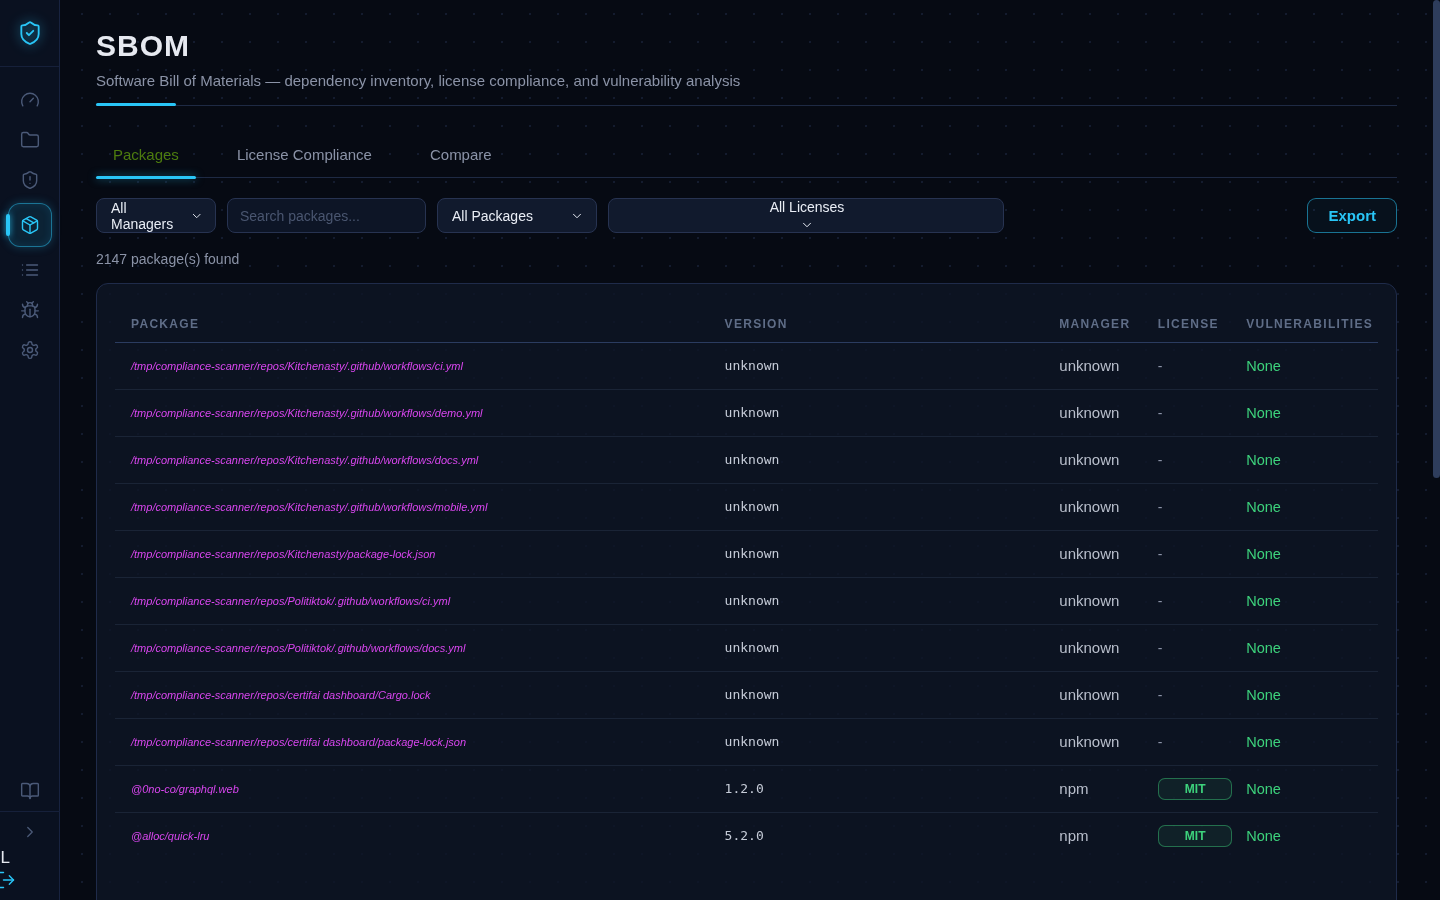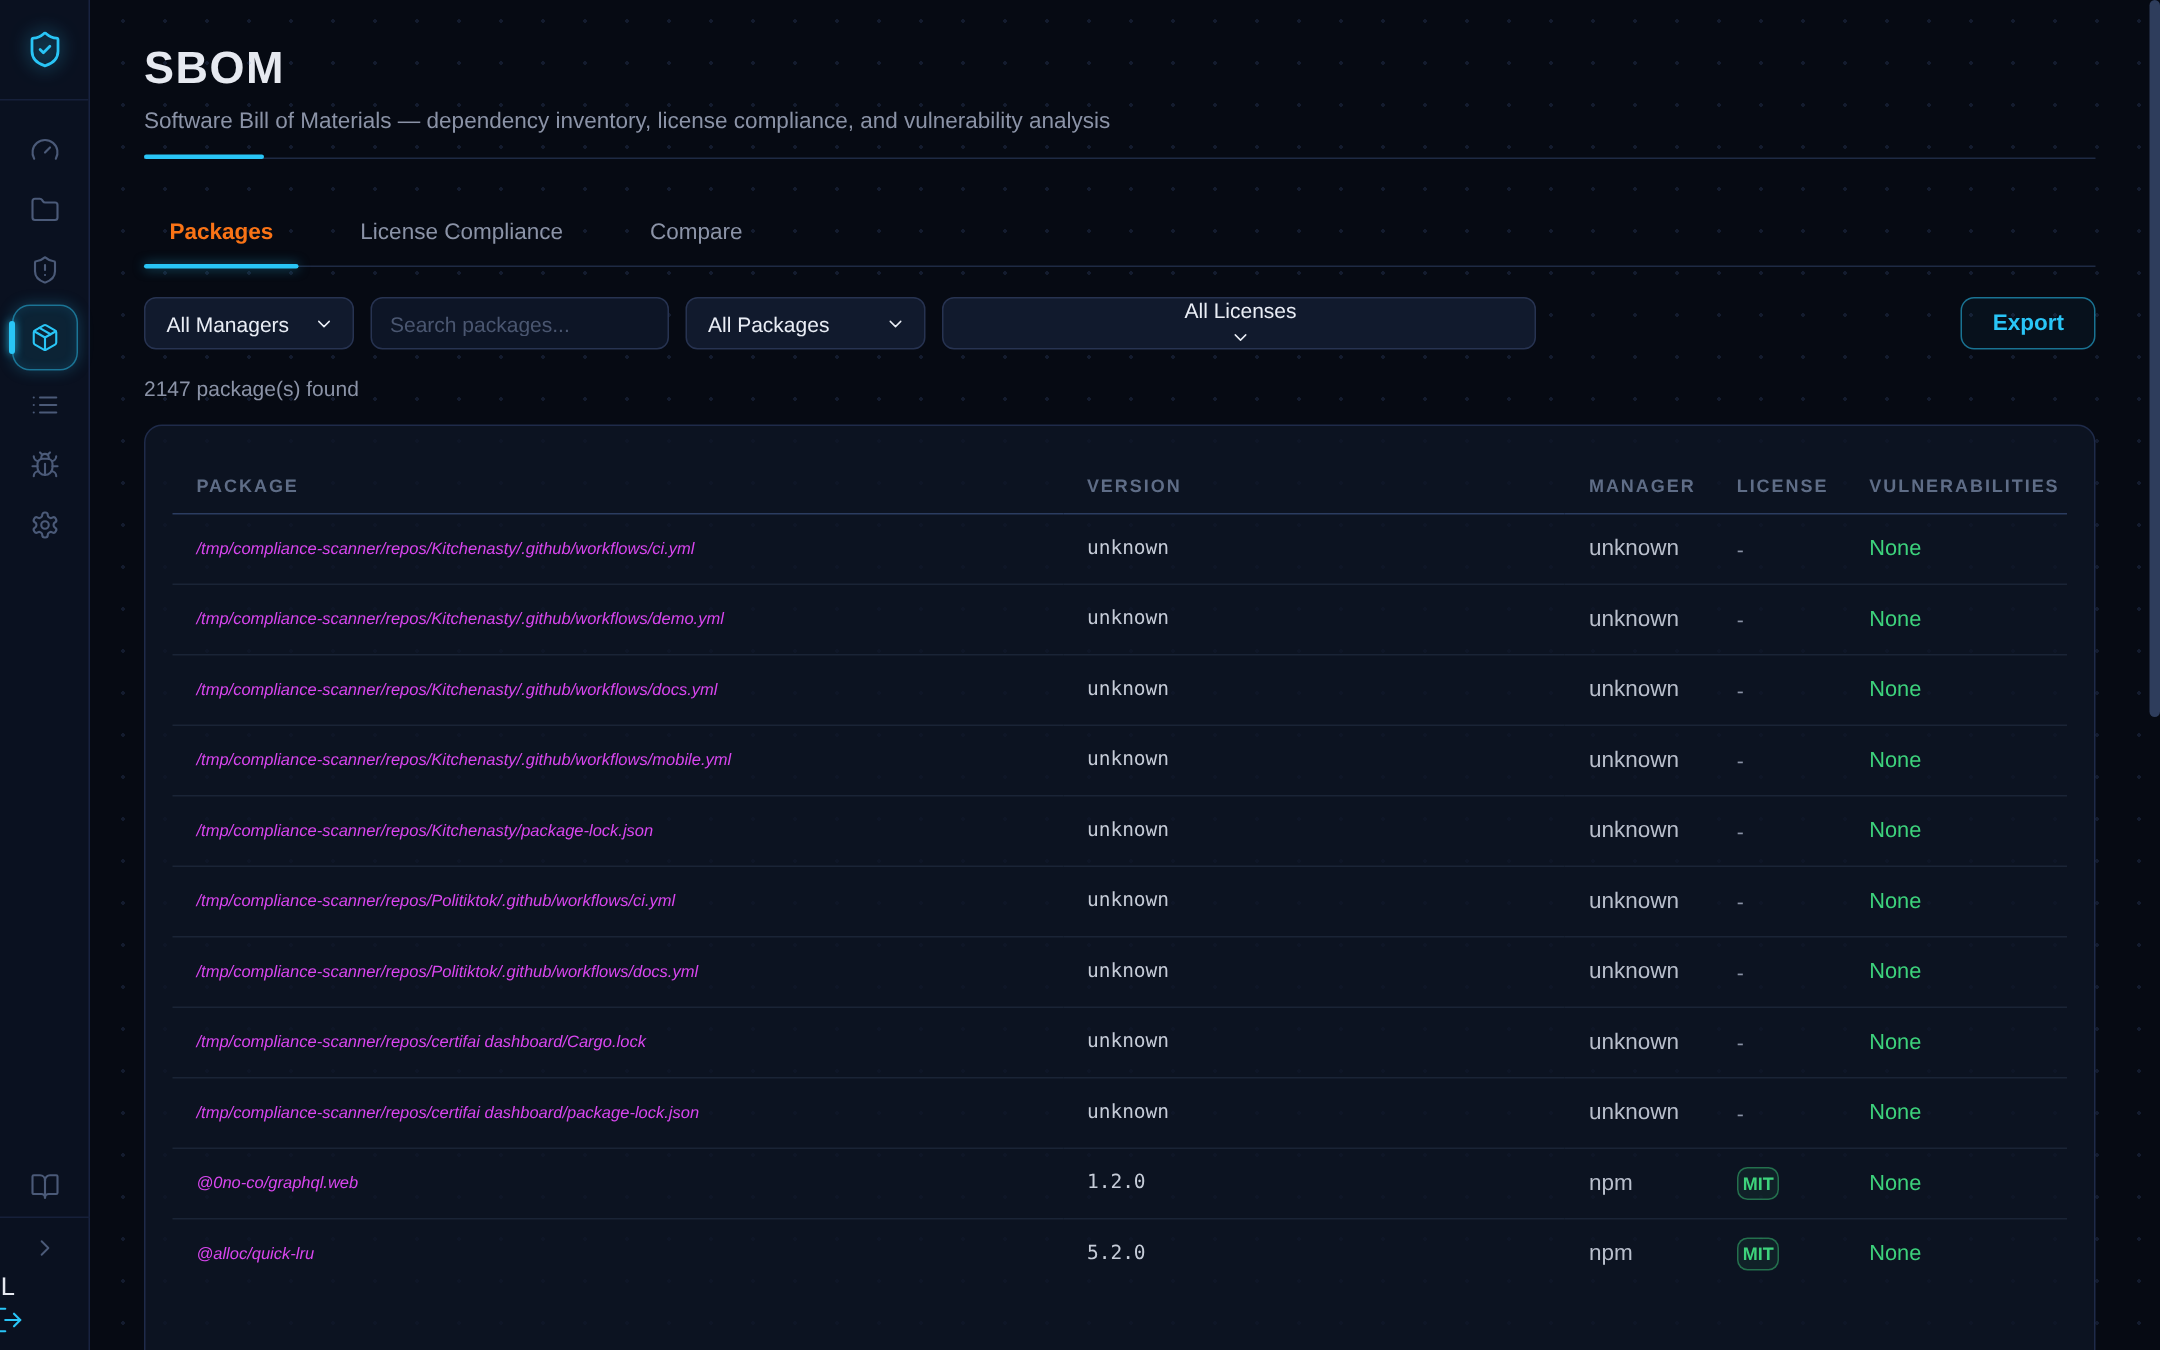--- a/index.html
+++ b/index.html
@@ -61,33 +61,33 @@
   .page-subtitle { margin-top:6px; font-size:15px; color:#8b93a7; line-height:22px; }
   .title-rule { margin-top:11px; height:3px; border-bottom:1px solid #1e2a44; position:relative; }
   .title-rule-accent { position:absolute; left:0; bottom:-1px; width:80px; height:3px; background:#29c5f6; border-radius:2px; }
 
   .tabs { margin-top:40px; display:flex; gap:24px; border-bottom:1px solid #1e2a44; }
   .tab {
     background:none; border:none; cursor:pointer;
     font-family:inherit; font-size:15px; color:#8b93a7;
     padding:0 17px 14px 17px; position:relative;
   }
-  .tab.active { color:#f97316; font-weight:700; }
+  .tab.active { color:#4d7c0f; font-weight:400; }
   .tab.active::after {
     content:""; position:absolute; left:0; right:0; bottom:-2px; height:3px;
     background:#29c5f6; border-radius:2px; box-shadow:0 0 8px rgba(41,197,246,.5);
   }
 
   .filters { margin-top:20px; display:flex; align-items:center; gap:11px; position:relative; }
   .select {
     height:35px; background:#111a2d; border:1px solid #273351; border-radius:8px;
     display:flex; align-items:center; justify-content:space-between;
     padding:0 12px 0 14px; font-size:14px; color:#e9edf5; cursor:pointer;
   }
-  .sel-repos { width:157px; } .sel-managers { width:140px; }
+  .sel-repos { width:157px; } .sel-managers { width:120px; }
   .sel-packages { width:160px; } .sel-licenses { width:396px;flex-direction:column; }
   .search-input {
     width:199px; height:35px; background:#0d1526; border:1px solid #273351; border-radius:8px;
     padding:0 12px; font-family:inherit; font-size:14px; color:#e9edf5; outline:none;
   }
   .search-input::placeholder { color:#4a5670; }
   .export-btn {
     margin-left:auto; height:35px; padding:0 20px;
     background:rgba(41,197,246,.04); border:1px solid rgba(41,197,246,.55); border-radius:9px;
     color:#29c5f6; font-family:inherit; font-size:15px; font-weight:700; cursor:pointer;
@@ -109,21 +109,21 @@
   td { height:47px; padding:0 16px; vertical-align:middle; }
   tbody tr + tr td { border-top:1px solid #1a2436; }
   .c-pkg { width:47%; } .c-ver { width:26.5%; } .c-mgr { width:7.8%; }
   .c-lic { width:7%; } .c-vul { width:11.7%; }
   td.pkg { font-size:11px; color:#d946ef; white-space:nowrap; overflow:hidden;font-style:italic; }
   td.ver { font-family:"DejaVu Sans Mono", monospace; font-size:13px; color:#c6ccd8; }
   td.mgr { font-size:15px; color:#b9bfcc; }
   td.lic { font-size:14px; color:#8b93a7; }
   td.vuln { font-size:14.5px; color:#3dd27c; }
   .badge {
-    display:inline-block; padding:3px 3px; border-radius:7px;
+    display:inline-block; padding:3px 26px; border-radius:7px;
     font-size:12px; font-weight:700; color:#3dd27c;
     background:rgba(61,210,124,.08); border:1px solid rgba(61,210,124,.45);
   }
 
   
   .scroll-thumb {
     position:absolute; right:0; top:0; width:7px; height:478px;
     background:#2e3d5c; border-radius:4px; z-index:60; cursor:grab;
   }
 

